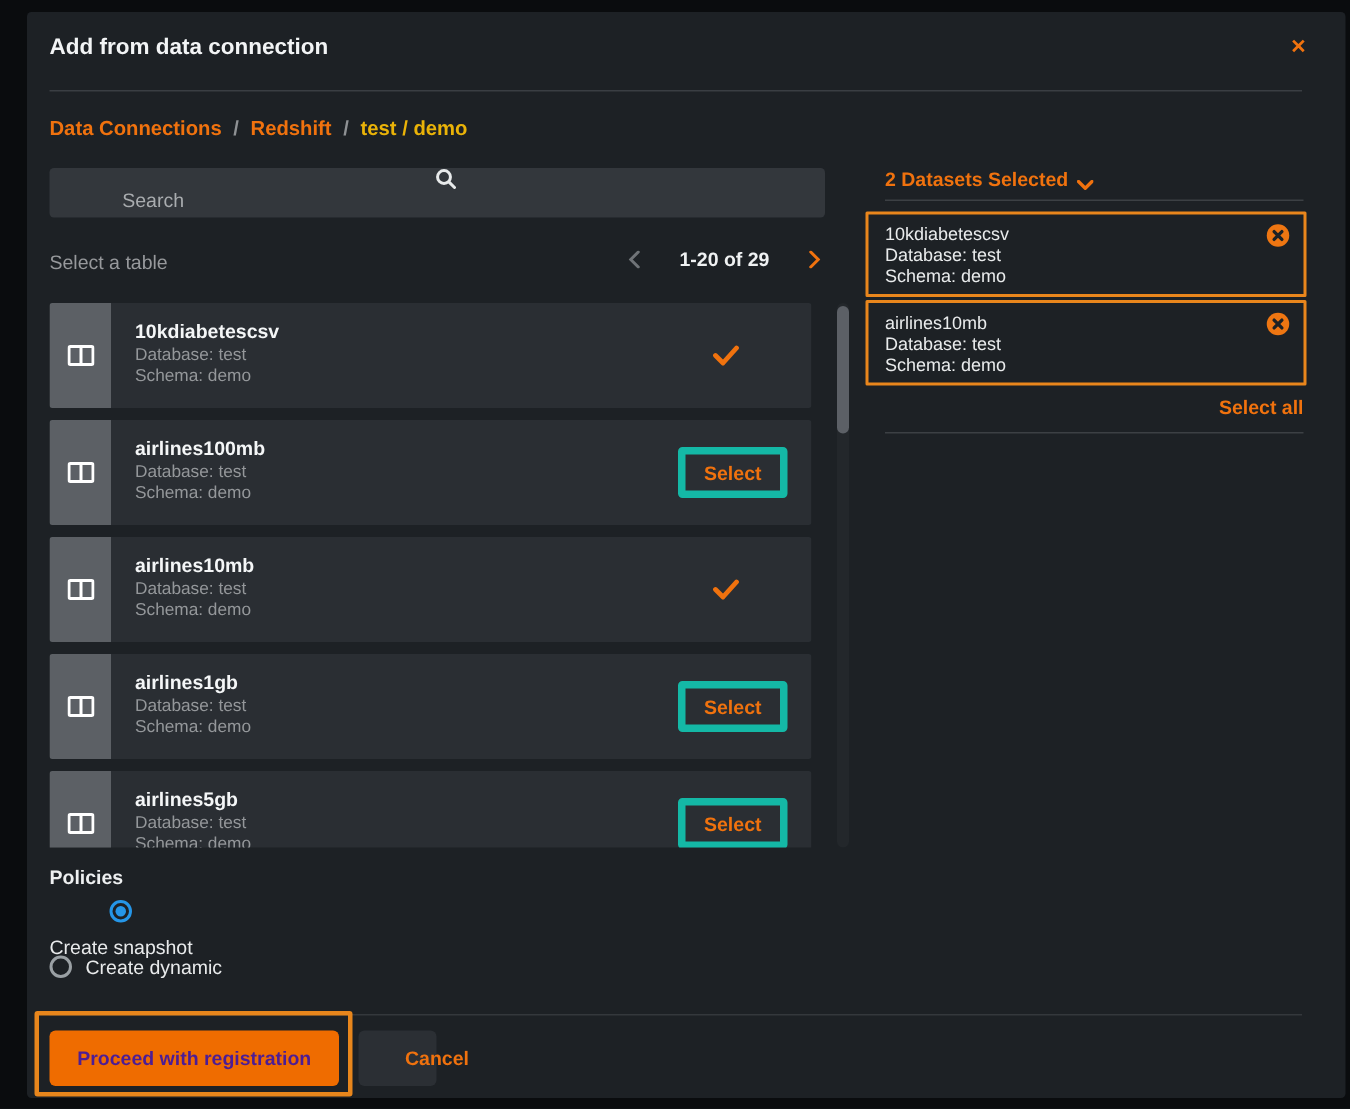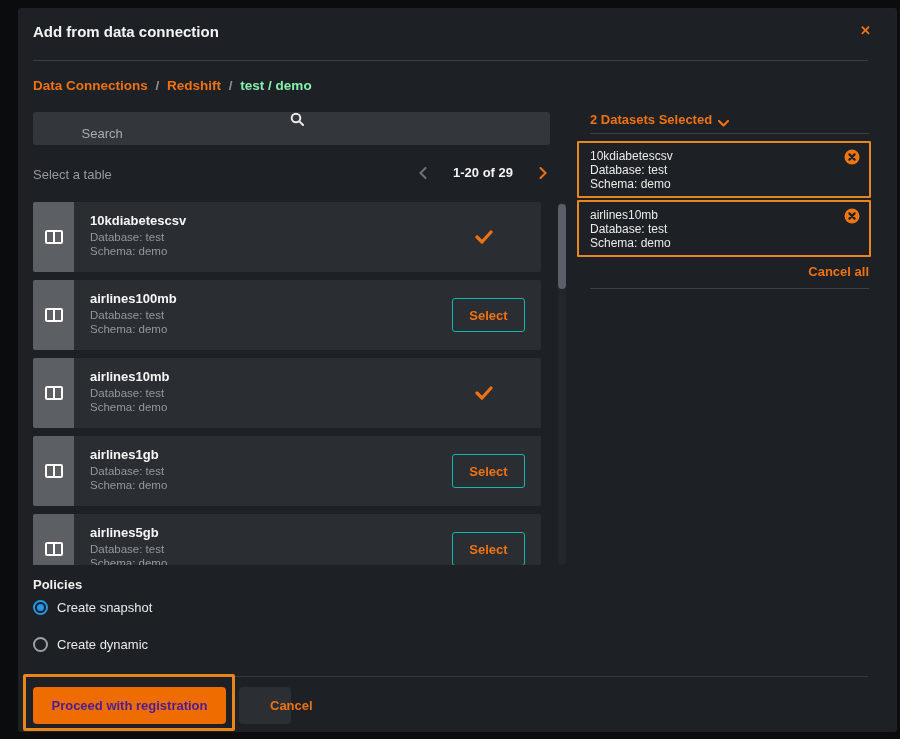--- a/index.html
+++ b/index.html
@@ -11,21 +11,21 @@
 
   
   .modal-title { position:absolute; left:15px; top:15px; font-size:15px; font-weight:bold; color:#f2f4f5; }
   .close-x { position:absolute; right:26px; top:15px; font-size:13px; font-weight:bold; color:#f0720e; cursor:pointer; }
   .hdr-divider { position:absolute; left:15px; top:52px; width:835px; height:1px; background:#3a3e43; }
 
   
   .breadcrumb { position:absolute; left:15px; top:70px; font-size:13.5px; font-weight:bold; }
   .crumb-link { color:#f0720e; cursor:pointer;text-align:center; }
   .crumb-sep { color:#8e9194; font-weight:bold; padding:0 4px; }
-  .crumb-current { color:#86efac; }
+  .crumb-current { color:#eab308; }
 
   
   .search-box { position:absolute; left:15px; top:104px; width:517px; height:33px;
                 background:#33373c; border-radius:3px; display:flex; align-items:center; padding-left:11px;flex-direction:column; }
   .search-box input { background:transparent; border:none; outline:none; color:#e8eaeb;
                       font-size:13px; margin-left:9px; width:440px; font-family:"Liberation Sans",sans-serif; }
   .search-box input::placeholder { color:#a9acaf; opacity:1; }
 
   
   .list-label { position:absolute; left:15px; top:159px; font-size:13px; color:#97999c; }
@@ -37,21 +37,21 @@
   .table-list { position:absolute; left:15px; top:194px; width:508px; height:363px; overflow:hidden; }
   .t-row { position:absolute; left:0; width:508px; height:70px; background:#2a2e33; border-radius:2px; display:flex; }
   .t-row-0 { top:0; } .t-row-1 { top:78px; } .t-row-2 { top:156px; } .t-row-3 { top:234px; } .t-row-4 { top:312px; }
   .t-icon-box { width:41px; height:70px; background:#5c6065; border-radius:2px 0 0 2px;
                 display:flex; align-items:center; justify-content:center; flex:none; }
   .t-body { position:relative; flex:1; }
   .t-name { position:absolute; left:16px; top:11px; font-size:13px; font-weight:bold; color:#f4f6f7; }
   .t-db   { position:absolute; left:16px; top:29px; font-size:11.5px; color:#94979a; }
   .t-sch  { position:absolute; left:16px; top:43px; font-size:11.5px; color:#94979a; }
   .select-btn { position:absolute; right:16px; top:18px; width:73px; height:34px; background:transparent;
-                border:1px solid #14b8a6; border-radius:3px; color:#f0720e; font-size:13px; font-weight:bold;
+                border:5px solid #14b8a6; border-radius:3px; color:#f0720e; font-size:13px; font-weight:bold;
                 font-family:"Liberation Sans",sans-serif; cursor:pointer; }
   .check-wrap { position:absolute; right:48px; top:28px; }
 
   
   .scroll-track { position:absolute; left:540px; top:194px; width:8px; height:363px; background:#23272b; border-radius:4px; }
   .scroll-thumb { position:absolute; left:0; top:2px; width:8px; height:85px; background:#5c6066; border-radius:4px; }
 
   
   .sel-panel { position:absolute; left:559px; top:104px; width:294px; }
   .sel-header { margin-left:13px; font-size:13px; font-weight:bold; color:#f0720e; cursor:pointer;
@@ -63,21 +63,21 @@
   .sc-name { position:absolute; left:11px; top:6px;  font-size:12px; color:#e9ebec; }
   .sc-db   { position:absolute; left:11px; top:20px; font-size:12px; color:#e9ebec; }
   .sc-sch  { position:absolute; left:11px; top:34px; font-size:12px; color:#e9ebec; }
   .sc-remove { position:absolute; right:9px; top:6px; cursor:pointer; }
   .clear-all { position:absolute; right:2px; top:152px; font-size:13px; font-weight:bold; color:#f0720e; cursor:pointer; }
   .sel-div2 { position:absolute; left:13px; top:176px; right:2px; height:1px; background:#3c4044; }
 
   
   .policies-label { position:absolute; left:15px; top:569px; font-size:13px; font-weight:bold; color:#eef0f1; }
   .radio-row { position:absolute; left:15px; display:flex; align-items:center; gap:9px; cursor:pointer; }
-  .radio-row-0 { top:592px; } .radio-row-1 { top:629px; }
+  .radio-row-0 { top:592px;flex-direction:column; } .radio-row-1 { top:629px; }
   .radio { width:15px; height:15px; border-radius:50%; flex:none; }
   .radio.on  { border:2px solid #2596e8; position:relative; }
   .radio.on::after { content:""; position:absolute; left:2px; top:2px; width:7px; height:7px; border-radius:50%; background:#2596e8; }
   .radio.off { border:2px solid #9aa0a4; }
   .radio-label { font-size:13px; color:#e8eaeb; }
 
   
   .footer-divider { position:absolute; left:15px; top:668px; width:835px; height:1px; background:#34383c; }
   .proceed-outline { position:absolute; left:5px; top:666px; width:212px; height:57px;
                      border:3px solid #e8861c; border-radius:2px; }
@@ -249,21 +249,21 @@
       <div class="sc-db">Database: test</div>
       <div class="sc-sch">Schema: demo</div>
       <span class="sc-remove">
         <svg width="16" height="16" viewBox="0 0 16 16">
             <circle cx="8" cy="8" r="7.5" fill="#ee7612"></circle>
             <path d="M5.4 5.4 L10.6 10.6 M10.6 5.4 L5.4 10.6" stroke="#1d2125" stroke-width="2.2" stroke-linecap="round"></path>
           </svg>
       </span>
     </div>
 
-    <div class="clear-all">Cancel all</div>
+    <div class="clear-all">Select all</div>
     <div class="sel-div2"></div>
   </div>
 
   <div class="policies-label">Policies</div>
   <div class="radio-row radio-row-0">
     <span class="radio on"></span>
     <span class="radio-label">Create snapshot</span>
   </div>
   <div class="radio-row radio-row-1">
     <span class="radio off"></span>

